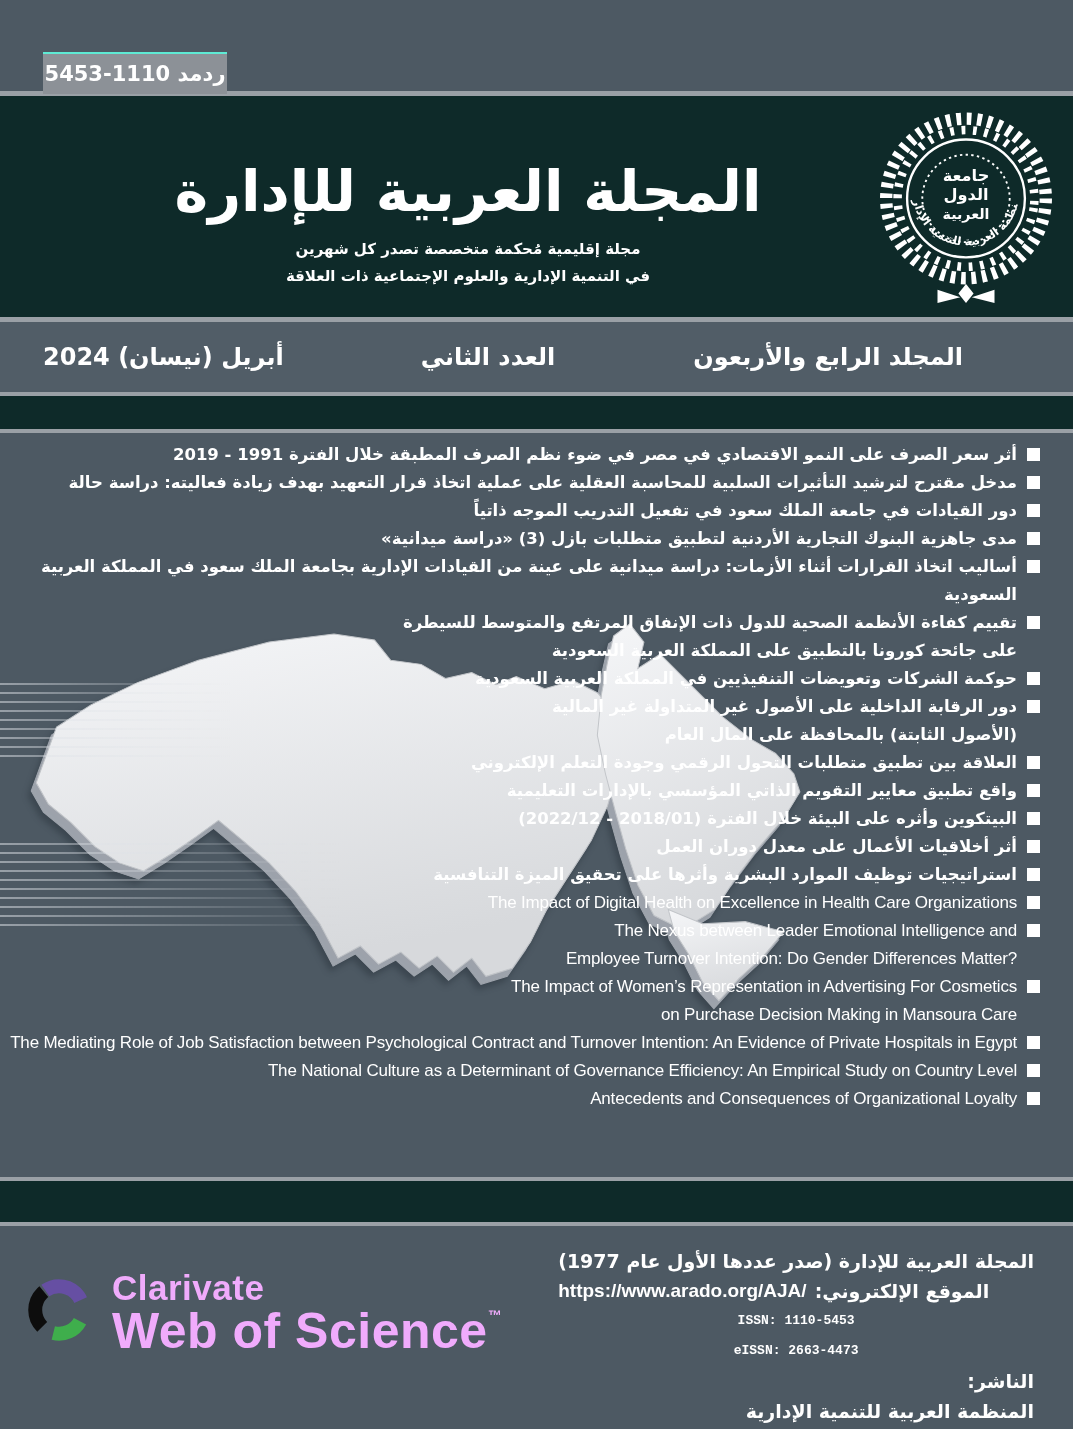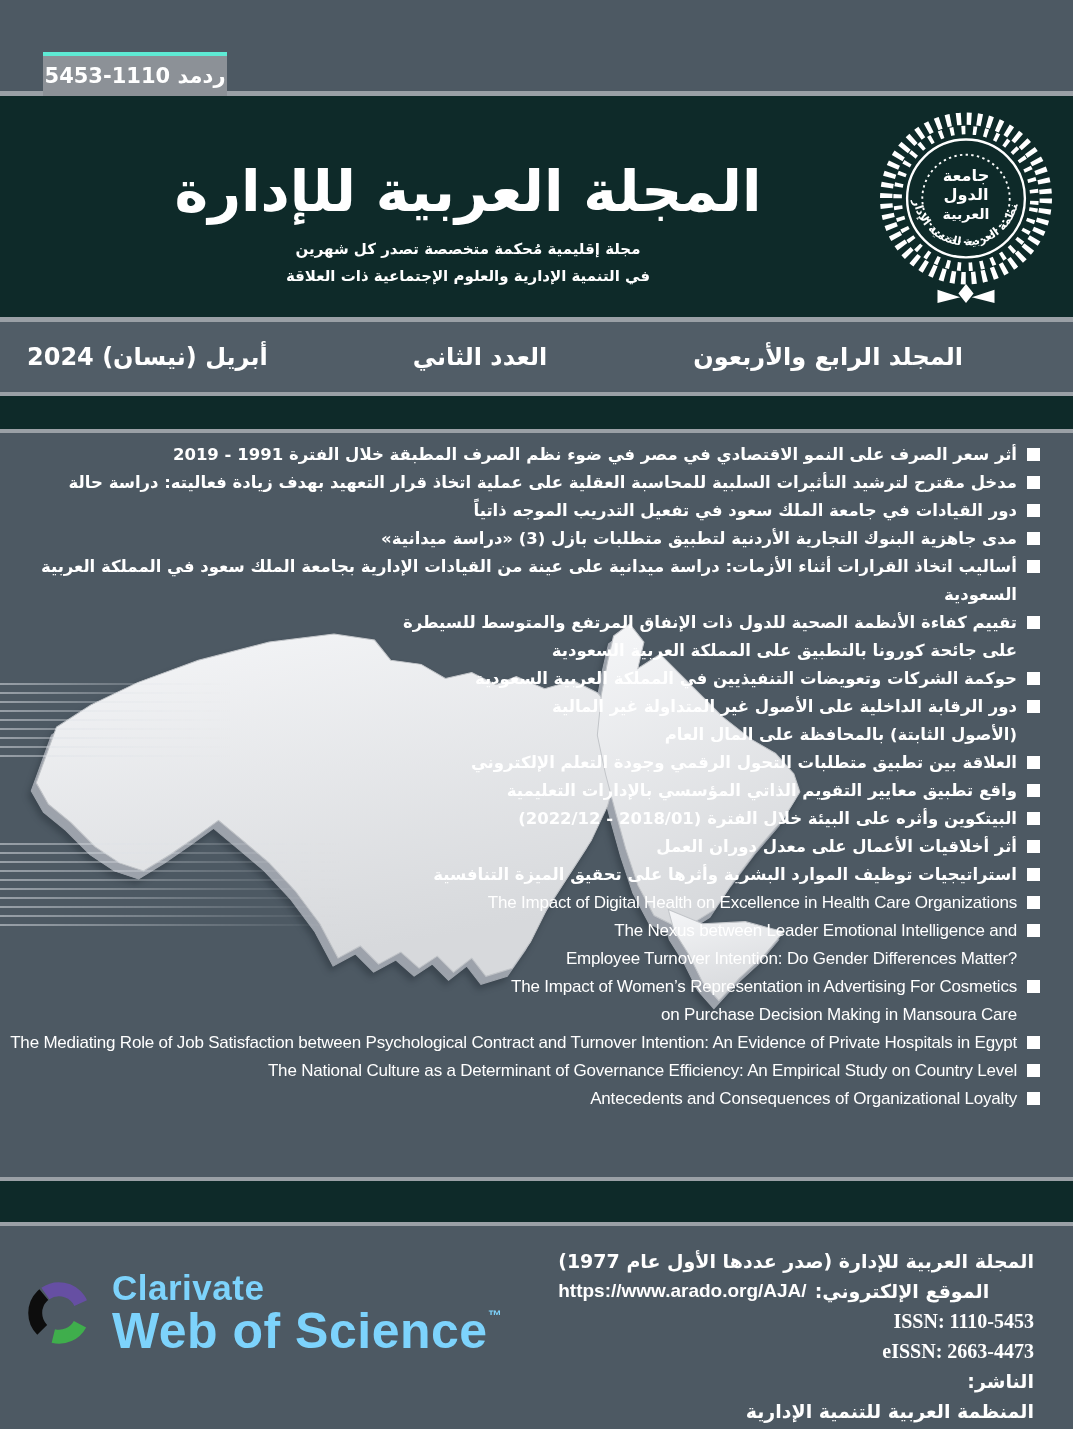--- a/index.html
+++ b/index.html
@@ -13,21 +13,21 @@
   }
   .sep{height:5px;background:#9aa0a6;}
   .sep.thin{height:4px;}
 
   
   .top-strip{height:91px;position:relative;background:#4d5963;}
   .issn-tab{
     position:absolute;left:43px;top:52px;width:184px;height:40px;
     background:#8c9197;display:flex;align-items:center;justify-content:center;
     direction:rtl;font-weight:bold;font-size:21px;color:#ffffff;
-    border-top:4px solid #5eead4;
+    border-top:2px solid #5eead4;
   }
 
   
   .header{
     height:221px;background:#0e2a29;display:flex;align-items:center;
   }
   .header-text{flex:1;padding-left:78px;text-align:center;direction:rtl;margin-top:40px;}
   .journal-title{
     font-size:57px;font-weight:bold;letter-spacing:1px;line-height:1.05;
     margin:0 0 14px 0;
@@ -35,21 +35,21 @@
   .journal-subtitle{font-size:15px;font-weight:bold;line-height:1.85;}
   .emblem-wrap{width:215px;display:flex;justify-content:center;align-items:center;}
 
   
   .issue-bar{
     height:70px;background:#515d67;display:flex;align-items:center;
     font-weight:bold;font-size:24px;direction:rtl;
   }
   .issue-bar .vol{width:330px;text-align:right;padding-right:110px;}
   .issue-bar .num{flex:1;text-align:center;}
-  .issue-bar .date{width:300px;text-align:left;padding-left:27px;direction:rtl;}
+  .issue-bar .date{width:300px;text-align:left;padding-left:43px;direction:rtl;}
   .teal-band{height:33px;background:#0e2a29;}
   .teal-band.tall{height:41px;}
 
   
   .main{
     height:744px;background:#4d5963;position:relative;overflow:hidden;
   }
   .map-layer{position:absolute;left:18px;top:140px;width:790px;height:440px;pointer-events:none;}
   .map-layer svg{filter:drop-shadow(-5px 8px 0 rgba(175,180,188,.85)) drop-shadow(-3px 5px 3px rgba(30,40,48,.45));}
   .streaks{
@@ -79,27 +79,27 @@
 
   
   .footer{
     height:266px;background:#4d5963;position:relative;
   }
   .footer-right{
     position:absolute;right:39px;top:20px;text-align:right;direction:rtl;
     font-weight:bold;font-size:19px;line-height:30px;
   }
   .footer-right .latin{
-    direction:ltr;font-family:Liberation Serif, serif;font-weight:bold;font-size:20px;
+    direction:ltr;font-family:Liberation Mono, monospace;font-weight:bold;font-size:13px;text-align:center;
   }
   .url-line{display:flex;flex-direction:row;justify-content:flex-end;gap:8px;direction:rtl;}
   .url-line .url{direction:ltr;font-family:"Liberation Sans",sans-serif;}
   .clarivate{
-    position:absolute;left:18px;top:40px;display:flex;align-items:center;
-    color:#7dd3fc;font-family:"Liberation Sans",sans-serif;
+    position:absolute;left:18px;top:40px;display:flex;align-items:flex-start;
+    color:#f0abfc;font-family:"Liberation Sans",sans-serif;
   }
   .clarivate-mark{width:82px;height:84px;margin-right:12px;margin-top:2px;}
   .clarivate-name{font-size:35px;font-weight:bold;letter-spacing:.5px;line-height:1.0;margin-top:4px;}
   .wos-name{font-size:50px;font-weight:bold;letter-spacing:.5px;line-height:1.05;}
   .wos-name sup{font-size:14px;vertical-align:28px;letter-spacing:2px;}
 </style>
 </head>
 <body>
 
 <div class="top-strip">

